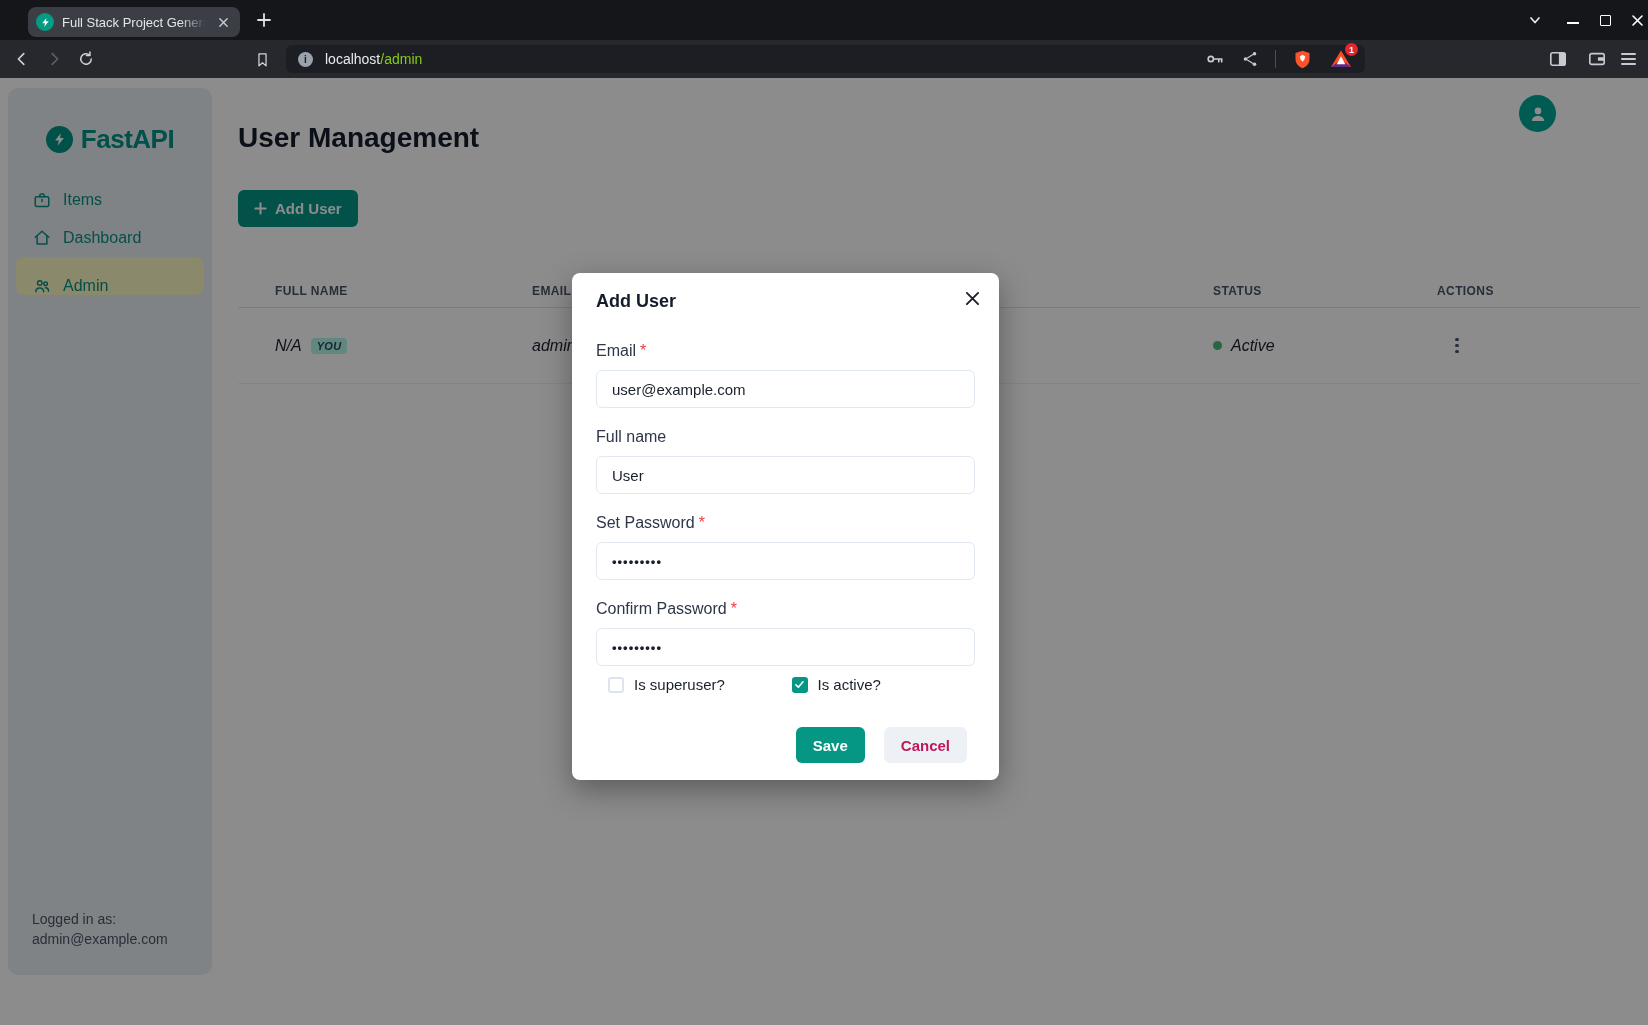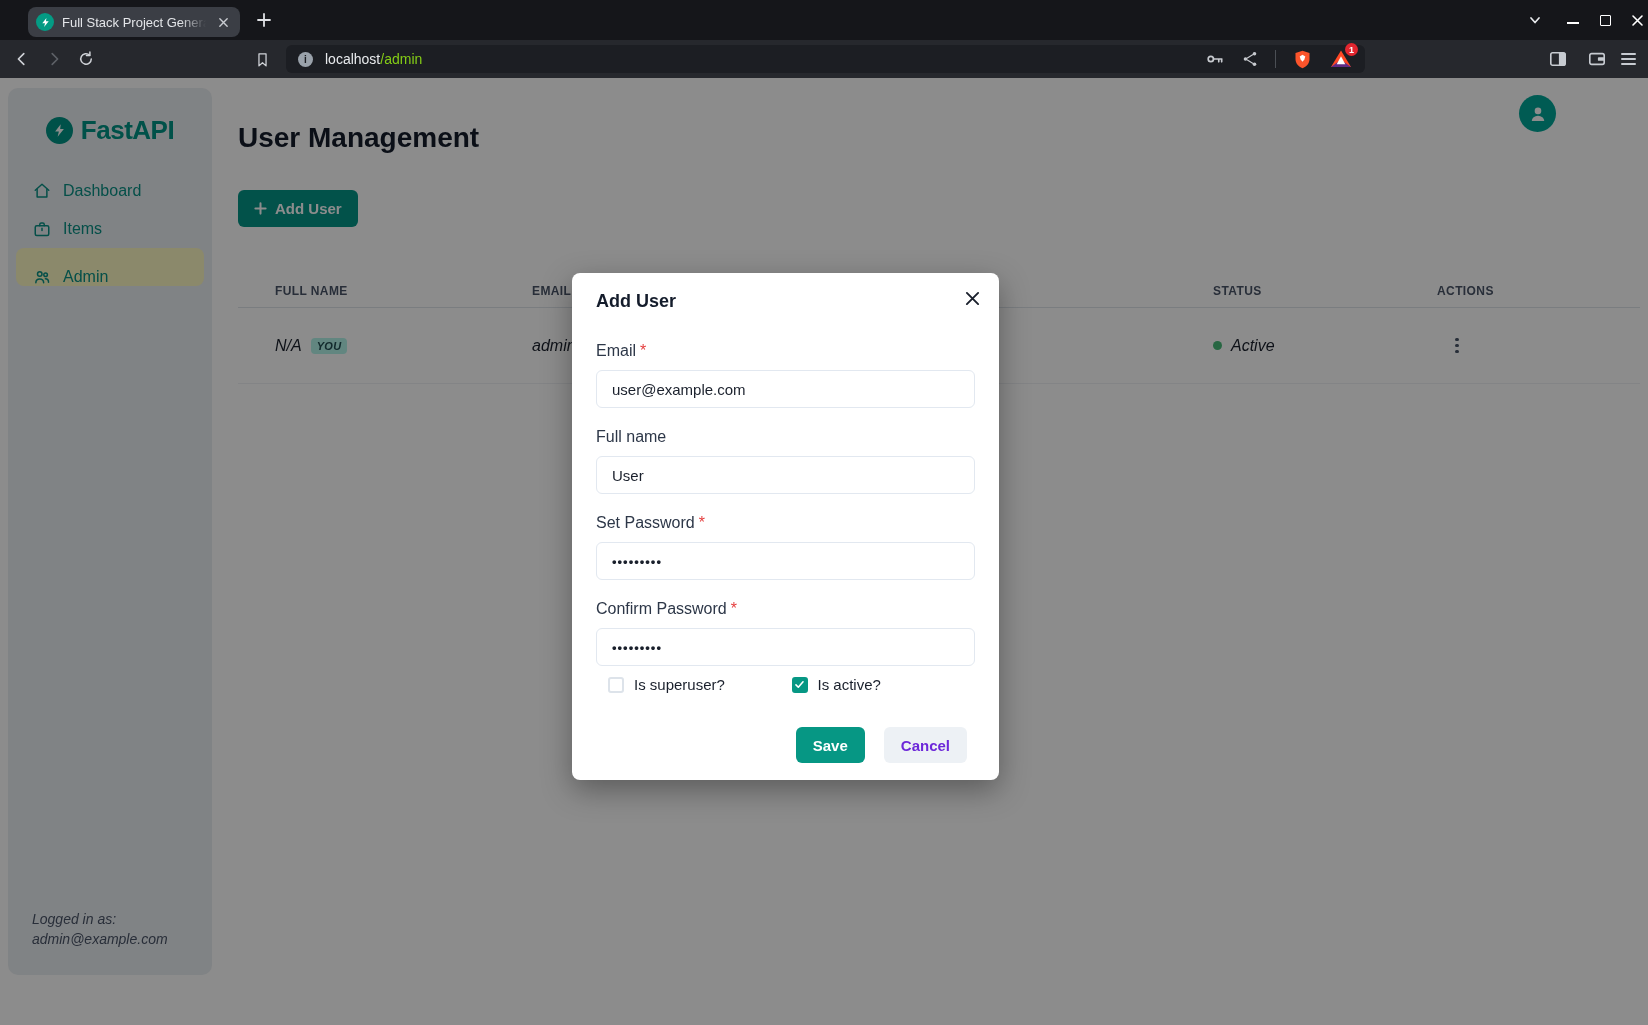--- a/index.html
+++ b/index.html
@@ -46,30 +46,30 @@
   .tb-right { position:absolute; top:7px; width:24px; height:24px; display:flex; align-items:center; justify-content:center; }
   .tb-sidebar { left:1546px; } .tb-wallet { left:1585px; } .tb-menu { left:1616px; }
   .ham { display:flex; flex-direction:column; gap:3px; }
   .ham span { width:15px; height:2px; background:#c7cbd1; border-radius:1px; }
 
   
   .page { position:absolute; top:78px; left:0; width:1648px; height:947px; background:#fff; }
 
   .sidebar { position:absolute; left:8px; top:10px; width:204px; height:887px;
              background:#eaeef2; border-radius:10px; }
-  .logo { display:flex; align-items:center; justify-content:center; gap:8px; margin-top:27px; }
+  .logo { display:flex; align-items:center; justify-content:center; gap:8px; margin-top:36px; }
   .logo-circle { width:27px; height:27px; border-radius:50%; background:#009485;
                  display:flex; align-items:center; justify-content:center; }
   .logo-text { font-size:26px; font-weight:600; color:#009485; letter-spacing:-0.5px; }
   .nav { margin-top:26px; padding:0 8px; display:flex; flex-direction:column; }
   .nav-item { display:flex; align-items:center; gap:12px; height:38px; padding:0 17px;
               border-radius:8px; color:#0a9185; cursor:default; }
   .nav-item.active { background:#fef9c3;align-items:flex-end; }
   .nav-label { font-size:16px; }
-  .logged { position:absolute; left:24px; bottom:26px; font-size:14px; color:#4a5568; line-height:20px;font-style:italic; }
+  .logged { position:absolute; left:24px; bottom:26px; font-size:14px; color:#4a5568; line-height:20px; }
 
   .avatar { position:absolute; left:1519px; top:17px; width:37px; height:37px; border-radius:50%;
             background:#00a798; display:flex; align-items:center; justify-content:center; }
 
   .content { position:absolute; left:238px; top:0; right:8px; height:100%; }
   .page-title { position:absolute; top:44px; left:0; font-size:28px; font-weight:bold; color:#141c2b; }
   .add-btn { position:absolute; top:112px; left:0; height:37px; padding:0 16px;
              background:#049688; color:#fff; font-weight:bold; font-size:15px;
              border:none; border-radius:6px; display:flex; align-items:center; gap:8px; }
   .table { position:absolute; top:196px; left:0; right:0; }
@@ -101,21 +101,21 @@
             padding:0 15px; font-size:15px; color:#1a202c; background:#fff; outline:none;
             font-family:inherit; }
   .tinput.pw { font-size:13px; font-weight:bold; letter-spacing:1px; }
   .checks { display:flex; margin-top:10px;padding-left:12px; }
   .check-item { display:flex; align-items:center; gap:10px; width:50%; font-size:15px; color:#1a202c; }
   .box { width:16px; height:16px; border:2px solid #dde3ea; border-radius:3px; flex:0 0 auto; }
   .box.checked { background:#069784; border-color:#069784; display:flex; align-items:center; justify-content:center; }
   .btn-row { display:flex; justify-content:flex-end; gap:19px; margin-top:34px; padding-right:8px; }
   .btn { height:36px; padding:0 17px; border:none; border-radius:6px; font-weight:bold; font-size:15px; font-family:inherit; }
   .btn-save { background:#069784; color:#fff; }
-  .btn-cancel { background:#edf1f5; color:#6d28d9; }
+  .btn-cancel { background:#edf1f5; color:#be185d; }
 </style>
 </head>
 <body>
 
 <div class="titlebar">
   <div class="tab">
     <span class="favicon">
       <svg width="11" height="11" viewBox="0 0 24 24">
           <polygon points="14 2 5 13.5 11 13.5 9 22 19 9.5 13 9.5" fill="#fff"></polygon>
         </svg>
@@ -236,34 +236,34 @@
         <svg width="15" height="15" viewBox="0 0 24 24">
             <polygon points="14 2 5 13.5 11 13.5 9 22 19 9.5 13 9.5" fill="#fff"></polygon>
           </svg>
       </span>
       <span class="logo-text">FastAPI</span>
     </div>
     <div class="nav">
       <div class="nav-item">
         <span>
           <svg width="18" height="18" viewBox="0 0 24 24" fill="none" stroke="currentColor" stroke-width="2" stroke-linecap="round" stroke-linejoin="round">
+              <rect x="3" y="7.5" width="18" height="13" rx="2"></rect>
+              <path d="M9 7.5V6a2 2 0 0 1 2-2h2a2 2 0 0 1 2 2v1.5M12 11v3"></path>
+            </svg>
+        </span>
+        <span class="nav-label">Items</span>
+      </div>
+      <div class="nav-item">
+        <span>
+          <svg width="18" height="18" viewBox="0 0 24 24" fill="none" stroke="currentColor" stroke-width="2" stroke-linecap="round" stroke-linejoin="round">
               <path d="M3 11l9-8 9 8"></path>
               <path d="M5.5 9.5V20h13V9.5"></path>
             </svg>
         </span>
         <span class="nav-label">Dashboard</span>
-      </div>
-      <div class="nav-item">
-        <span>
-          <svg width="18" height="18" viewBox="0 0 24 24" fill="none" stroke="currentColor" stroke-width="2" stroke-linecap="round" stroke-linejoin="round">
-              <rect x="3" y="7.5" width="18" height="13" rx="2"></rect>
-              <path d="M9 7.5V6a2 2 0 0 1 2-2h2a2 2 0 0 1 2 2v1.5M12 11v3"></path>
-            </svg>
-        </span>
-        <span class="nav-label">Items</span>
       </div>
       <div class="nav-item active">
         <span>
           <svg width="18" height="18" viewBox="0 0 24 24" fill="none" stroke="currentColor" stroke-width="2" stroke-linecap="round" stroke-linejoin="round">
               <circle cx="9" cy="8" r="3"></circle>
               <path d="M3.8 19.5c0-3 2.3-5 5.2-5s5.2 2 5.2 5"></path>
               <circle cx="16.8" cy="9" r="2.4"></circle>
               <path d="M16.5 14.3c2.4 0 4.2 1.9 4.2 4.6"></path>
             </svg>
         </span>

